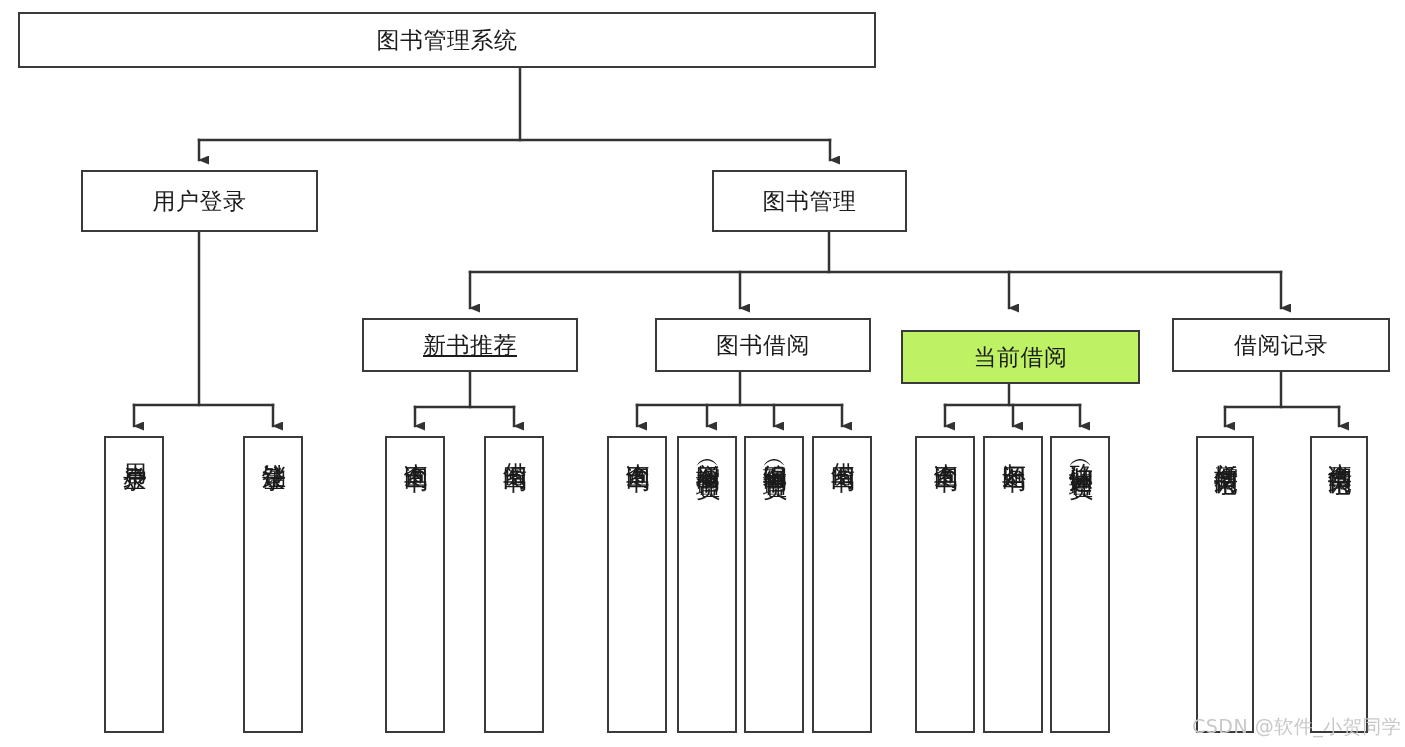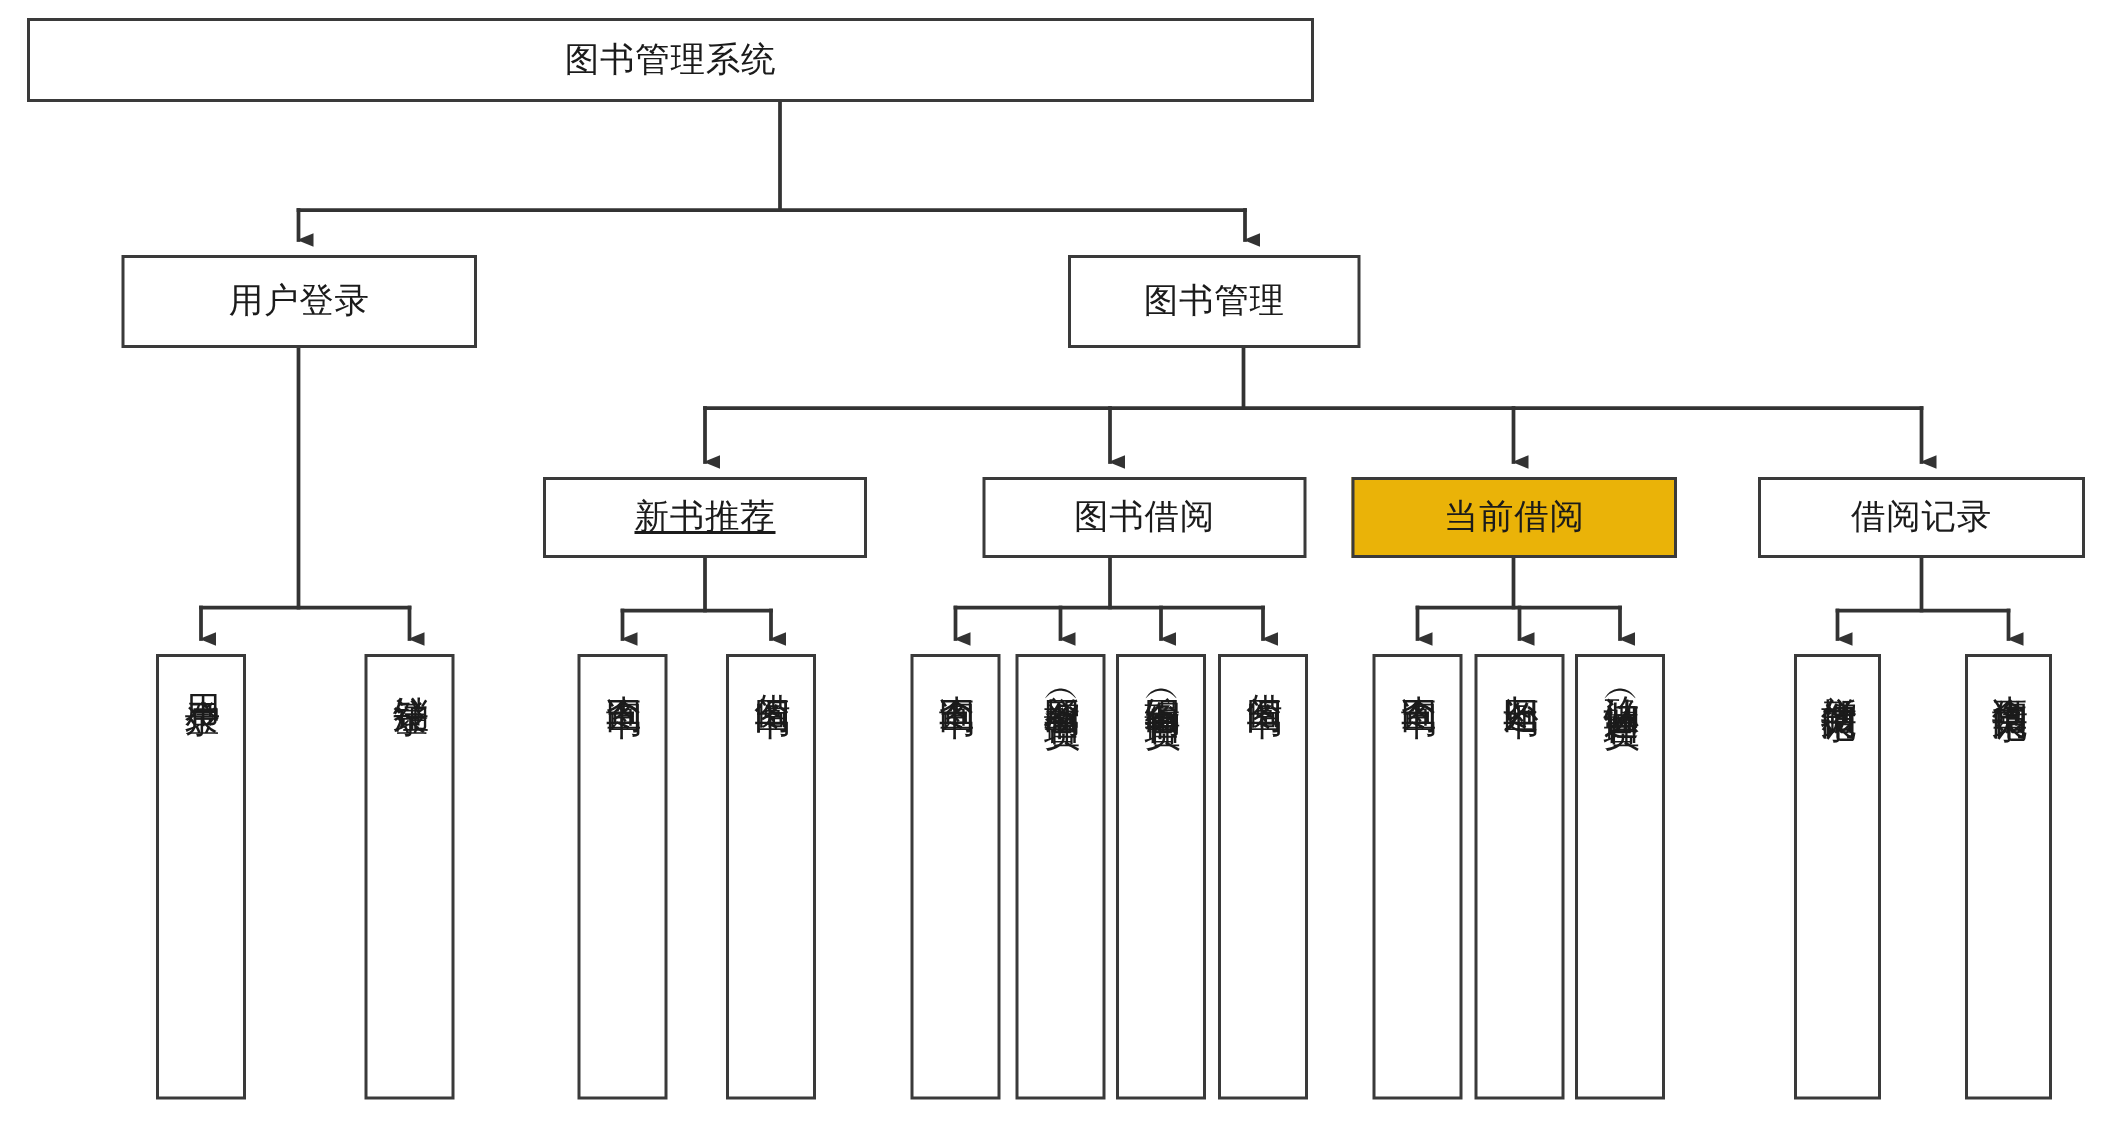--- a/index.html
+++ b/index.html
@@ -134,21 +134,21 @@
   <div class="node horizontal" style="left: 712px; top: 170px; width: 195px; height: 62px; background: rgb(255, 255, 255); border-color: rgb(58, 58, 58); color: rgb(27, 27, 27);">
     <span class="node-label">图书管理</span>
   </div>
 
   <div class="node horizontal" style="left: 362px; top: 318px; width: 216px; height: 54px; background: rgb(255, 255, 255); border-color: rgb(58, 58, 58); color: rgb(27, 27, 27); text-decoration: underline;">
     <span class="node-label">新书推荐</span>
   </div>
   <div class="node horizontal" style="left: 632px; top: 318px; width: 216px; height: 54px; background: rgb(255, 255, 255); border-color: rgb(58, 58, 58); color: rgb(27, 27, 27); margin-left: 23px;">
     <span class="node-label">图书借阅</span>
   </div>
-  <div class="node horizontal" style="left: 901px; top: 318px; width: 217px; height: 54px; background: #eab308; border-color: rgb(58, 58, 58); color: rgb(27, 27, 27);">
+  <div class="node horizontal" style="left: 901px; top: 330px; width: 239px; height: 54px; background: #bef264; border-color: rgb(58, 58, 58); color: rgb(27, 27, 27);">
     <span class="node-label">当前借阅</span>
   </div>
   <div class="node horizontal" style="left: 1172px; top: 318px; width: 218px; height: 54px; background: rgb(255, 255, 255); border-color: rgb(58, 58, 58); color: rgb(27, 27, 27);">
     <span class="node-label">借阅记录</span>
   </div>
 
   <div class="node vertical" style="left: 104px; top: 436px; width: 60px; height: 297px; background: rgb(255, 255, 255); border-color: rgb(58, 58, 58); color: rgb(27, 27, 27);">
     <span class="node-label">用户登录</span>
   </div>
   <div class="node vertical" style="left: 243px; top: 436px; width: 60px; height: 297px; background: rgb(255, 255, 255); border-color: rgb(58, 58, 58); color: rgb(27, 27, 27);">
@@ -181,14 +181,15 @@
   <div class="node vertical" style="left: 1050px; top: 436px; width: 60px; height: 297px; background: rgb(255, 255, 255); border-color: rgb(58, 58, 58); color: rgb(27, 27, 27);">
     <span class="node-label">确认归还（管理员）</span>
   </div>
   <div class="node vertical" style="left: 1196px; top: 436px; width: 58px; height: 297px; background: rgb(255, 255, 255); border-color: rgb(58, 58, 58); color: rgb(27, 27, 27);">
     <span class="node-label">新增借阅记录</span>
   </div>
   <div class="node vertical" style="left: 1310px; top: 436px; width: 58px; height: 297px; background: rgb(255, 255, 255); border-color: rgb(58, 58, 58); color: rgb(27, 27, 27);">
     <span class="node-label">查询借阅记录</span>
   </div>
 
+  <div class="watermark" style="left: 1192px; top: 714px; color: rgb(200, 200, 200);">CSDN @软件_小贺同学</div>
 
 </div>
 
 </body></html>

